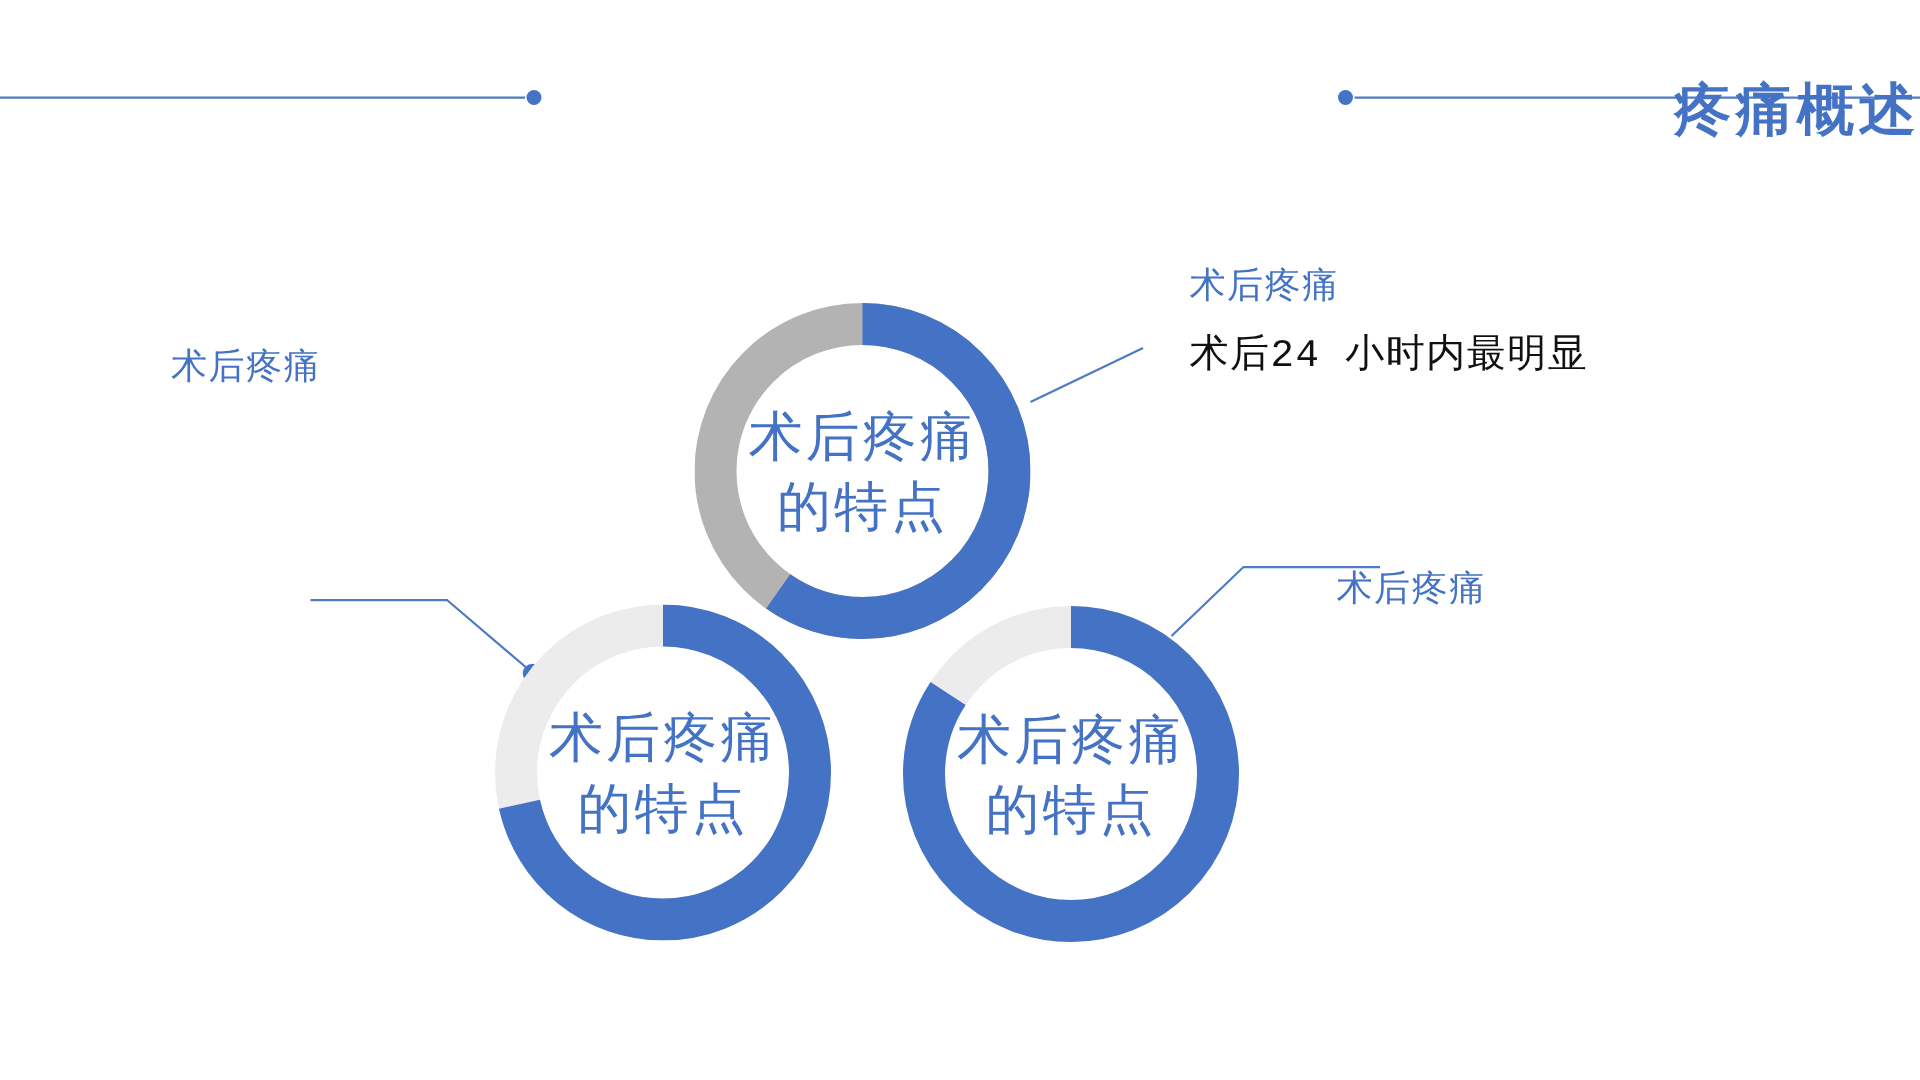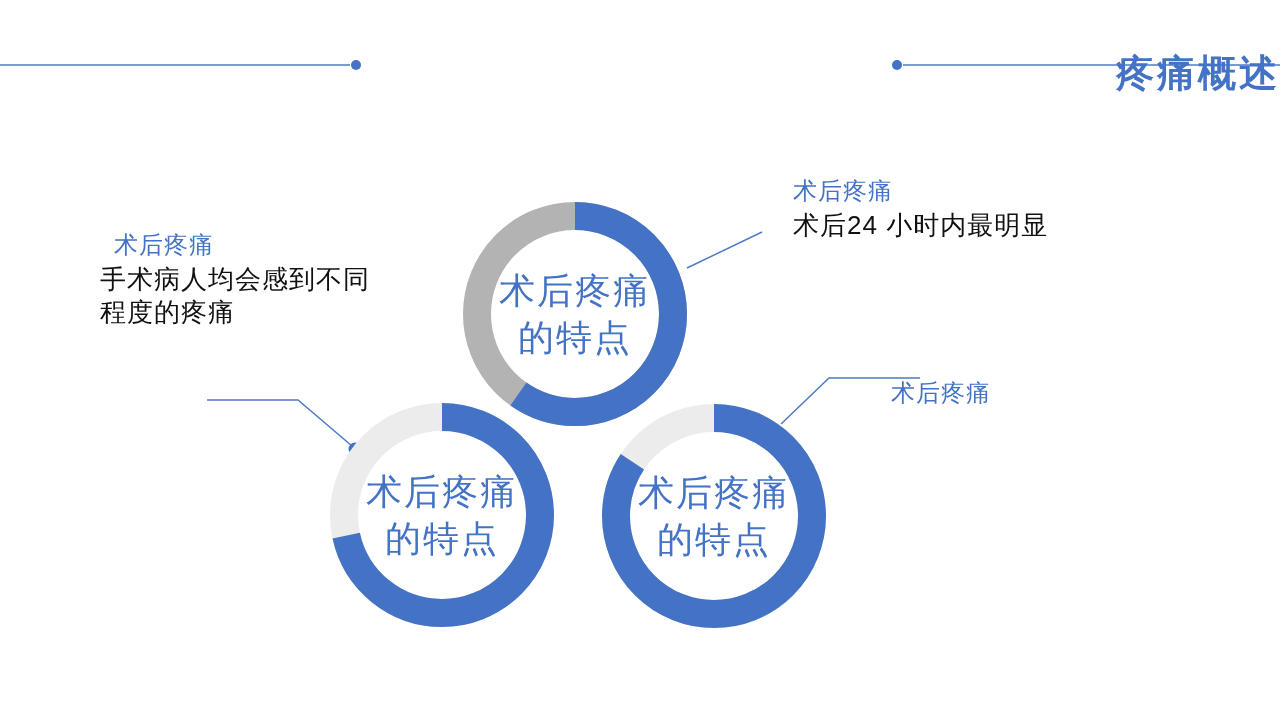--- a/index.html
+++ b/index.html
@@ -21,21 +21,21 @@
   .donut-svg{position:absolute;left:0;top:0;}
   .donut-label{
     position:absolute;left:0;top:0;width:224px;height:224px;
     display:flex;flex-direction:column;align-items:center;justify-content:center;
     color:#4472C4;font-size:36px;line-height:47px;letter-spacing:2px;text-align:center;
   }
 
   
   .callout{position:absolute;}
   .callout-title{color:#4472C4;font-size:24px;line-height:28px;font-weight:500;letter-spacing:1px;}
-  .callout-body{color:#111111;font-size:26px;line-height:33px;margin-top:4px;letter-spacing:1px;}
+  .callout-body{color:#111111;font-size:26px;line-height:33px;margin-top:16px;letter-spacing:1px;font-family:Liberation Mono, monospace;}
   .callout.c-top{left:793px;top:177px;}
   .callout.c-left{left:100px;top:231px;}
   .callout.c-left .callout-title{padding-left:14px;}
   .callout.c-left .callout-body{width:296px;}
   .callout.c-right{left:891px;top:379px;}
 
   .line{stroke:#4E7BC4;stroke-width:1.5;fill:none;}
   .dot{fill:#4472C4;}
 </style>
 </head>
@@ -93,20 +93,19 @@
     </div>
   </div>
 
   <div class="callout c-top">
     <div class="callout-title">术后疼痛</div>
     <div class="callout-body">术后24 小时内最明显</div>
   </div>
 
   <div class="callout c-left">
     <div class="callout-title">术后疼痛</div>
-    <div class="callout-body">手术病人均会感到不同程度的疼痛</div>
   </div>
 
   <div class="callout c-right">
     <div class="callout-title">术后疼痛</div>
   </div>
 
 </div>
 
 </body></html>

